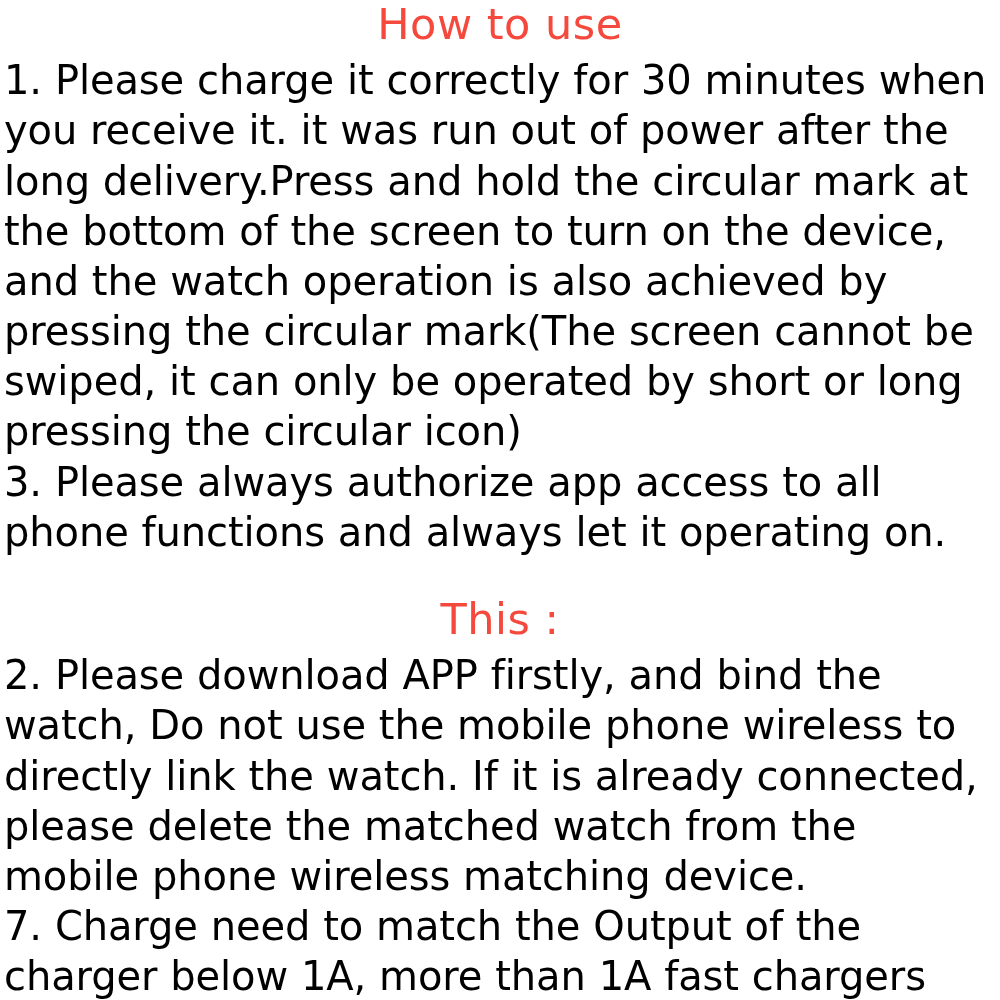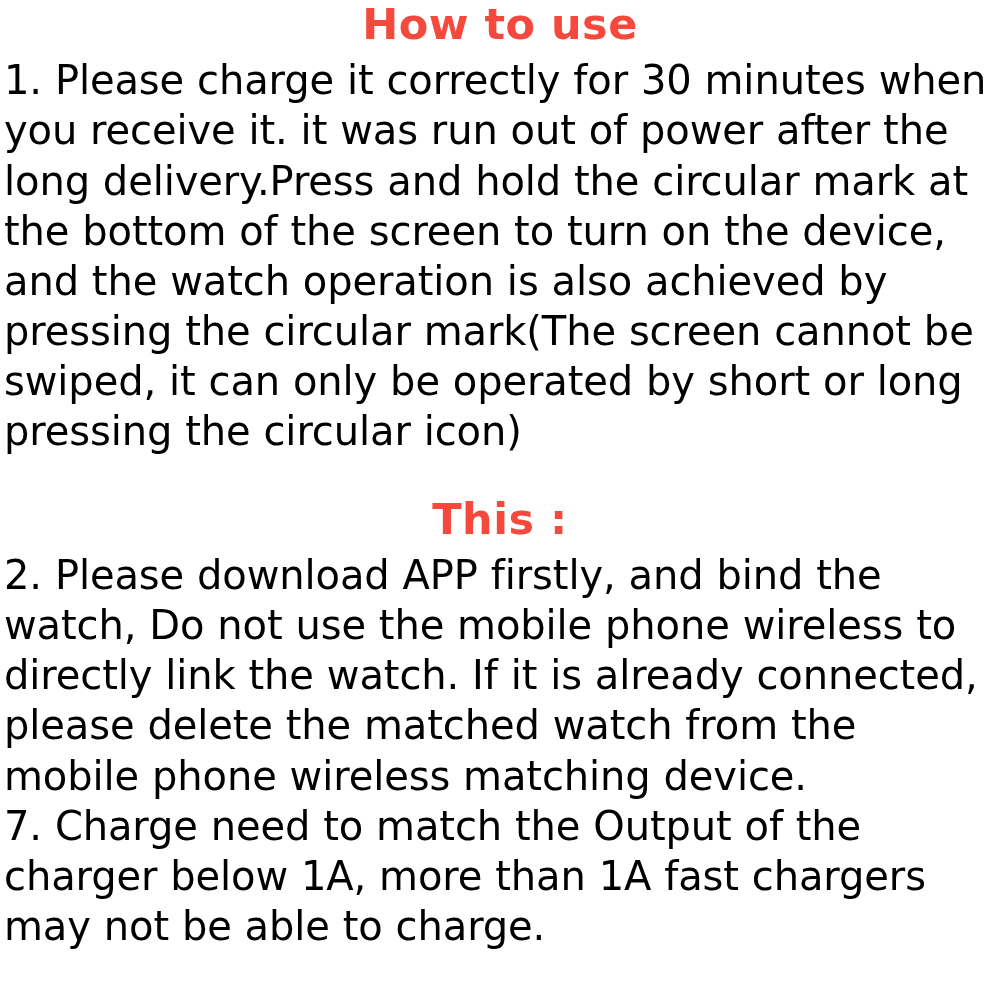--- a/index.html
+++ b/index.html
@@ -18,21 +18,21 @@
     width: 1000px;
     height: 1000px;
     box-sizing: border-box;
     padding: 0 4px;
     position: relative;
   }
   .section-title {
     text-align: center;
     color: #f4493c;
     font-size: 43px;
-    font-weight: 700;
+    font-weight: 400;
     line-height: 1.05;
     margin: 0;
     padding: 0;
     letter-spacing: 0.5px;
   }
   .title-how {
     margin-top: 2px;
   }
   .title-note {
     margin-top: 40px;
@@ -60,20 +60,21 @@
 </style>
 </head>
 <body>
 
 <div class="page">
 
   <h1 class="section-title title-how">How to use</h1>
 
   <div class="body-block how-body">
     <p>1. Please charge it correctly for 30 minutes when you receive it. it was run out of power after the long delivery.Press and hold the circular mark at the bottom of the screen to turn on the device, and the watch operation is also achieved by pressing the circular mark(The screen cannot be swiped, it can only be operated by short or long pressing the circular icon)</p>
+    <p>3. Please always authorize app access to all phone functions and always let it operating on.</p>
   </div>
 
   <h1 class="section-title title-note">This :</h1>
 
   <div class="body-block note-body">
     <p>2. Please download APP firstly, and bind the watch, Do not use the mobile phone wireless to directly link the watch. If it is already connected, please delete the matched watch from the mobile phone wireless matching device.</p>
     <p>7. Charge need to match the Output of the charger below 1A, more than 1A fast chargers may not be able to charge.</p>
   </div>
 
 </div>

